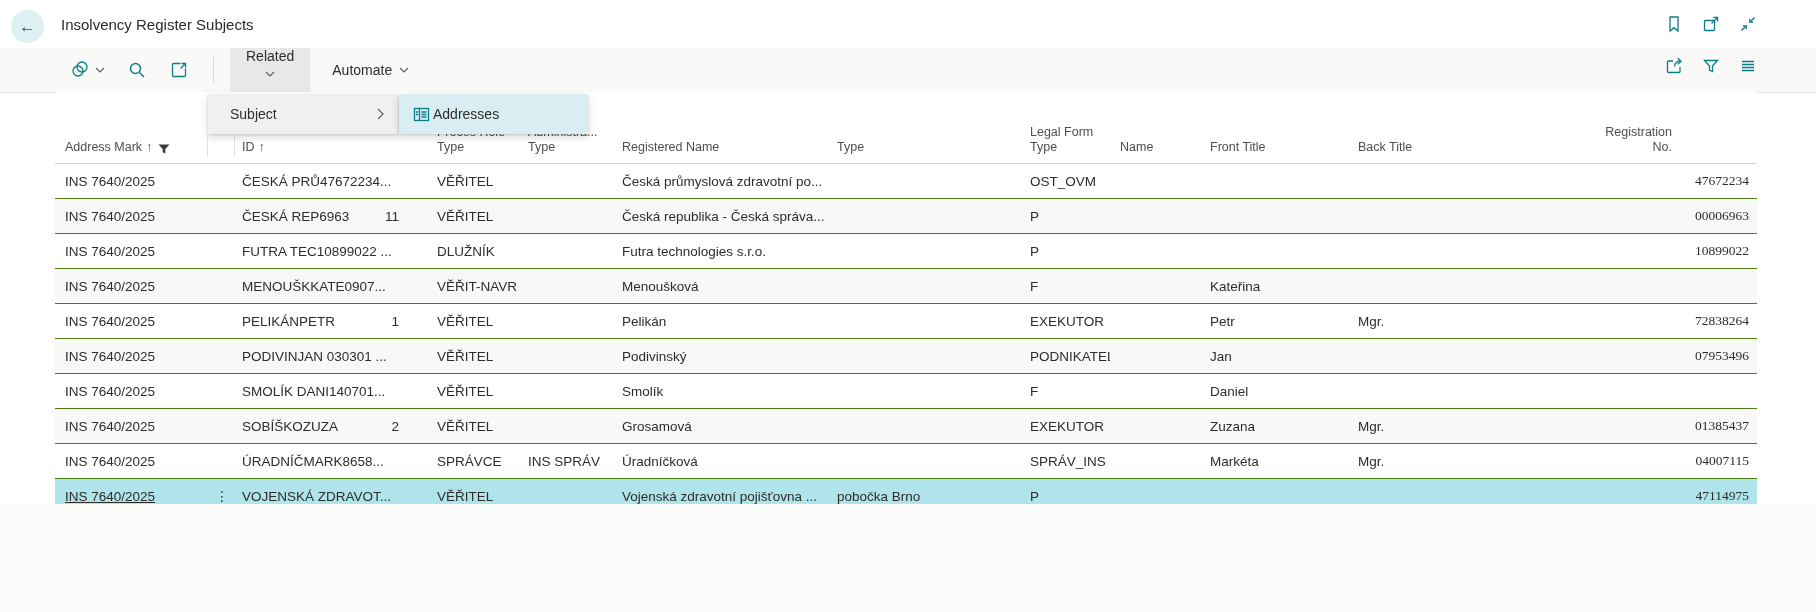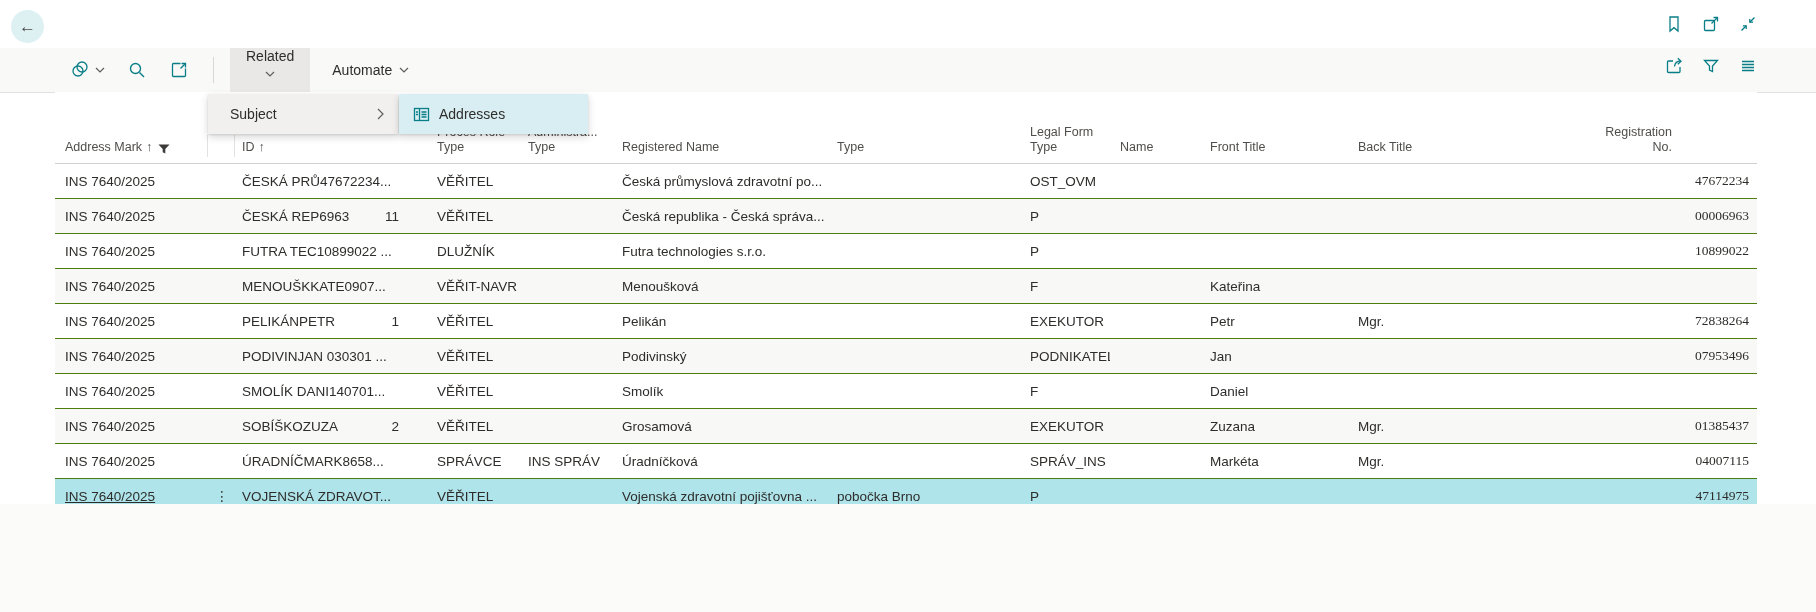--- a/index.html
+++ b/index.html
@@ -65,31 +65,32 @@
   .below-table{position:absolute;left:0;top:504px;width:100%;height:108px;background:#fbfbfa;}
 
   
   .menu-panel{position:absolute;top:94px;height:40px;background:#fff;
         box-shadow:0 3px 8px rgba(0,0,0,.16),0 1px 2px rgba(0,0,0,.10);z-index:20;}
   .menu-subject{left:208px;width:190px;}
   .menu-flyout{left:399px;width:189px;}
   .menu-item{height:40px;display:flex;align-items:center;font-size:14px;color:#2e2d2b;cursor:pointer;}
   .menu-subject .menu-item{background:#f1f0ee;padding:0 14px 0 22px;}
   .menu-subject .submenu-chev{margin-left:auto;color:#5f5e5c;}
-  .menu-flyout .menu-item{background:#d9eef2;padding:0 10px 0 14px;gap:9px;}
+  .menu-flyout .menu-item{background:#d9eef2;padding:0 10px 0 14px;gap:3px;}
 </style>
 </head>
 <body>
 
 <div class="page">
 
   <header class="titlebar">
     <button class="back">
       <span class="back-arrow">←</span>
     </button>
+    <h1 class="page-title">Insolvency Register Subjects</h1>
     <div class="titlebar-icons">
       <button class="icon-btn">
         <svg width="20" height="20" viewBox="0 0 20 20" fill="none" stroke="currentColor" stroke-width="1.3">
             <path d="M6 3h8v14l-4-3.3L6 17z"></path>
           </svg>
       </button>
       <button class="icon-btn">
         <svg width="20" height="20" viewBox="0 0 20 20" fill="none" stroke="currentColor" stroke-width="1.3">
             <rect x="3.5" y="6.5" width="10" height="10" rx="1"></rect>
             <path d="M10.5 9.5 L16.5 3.5"></path>

